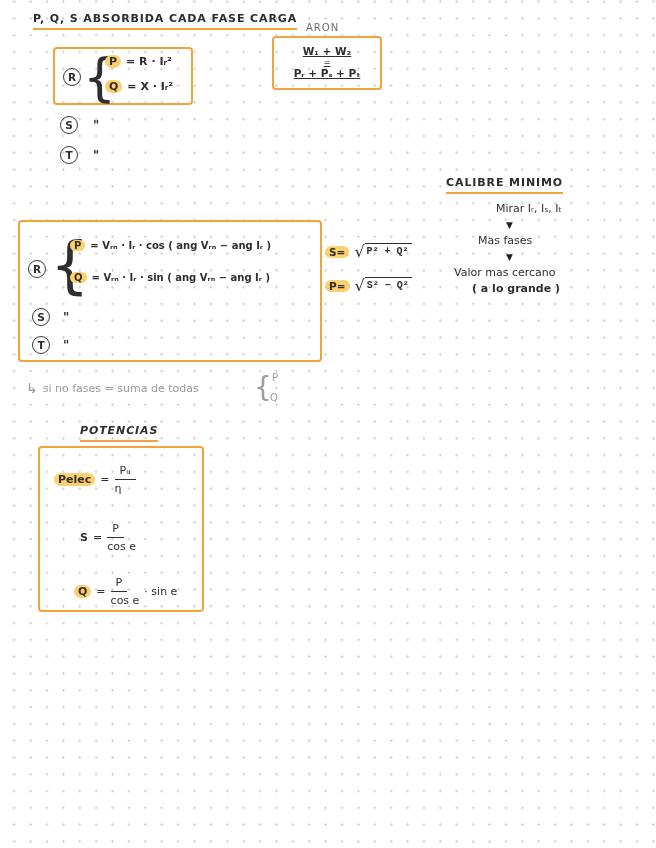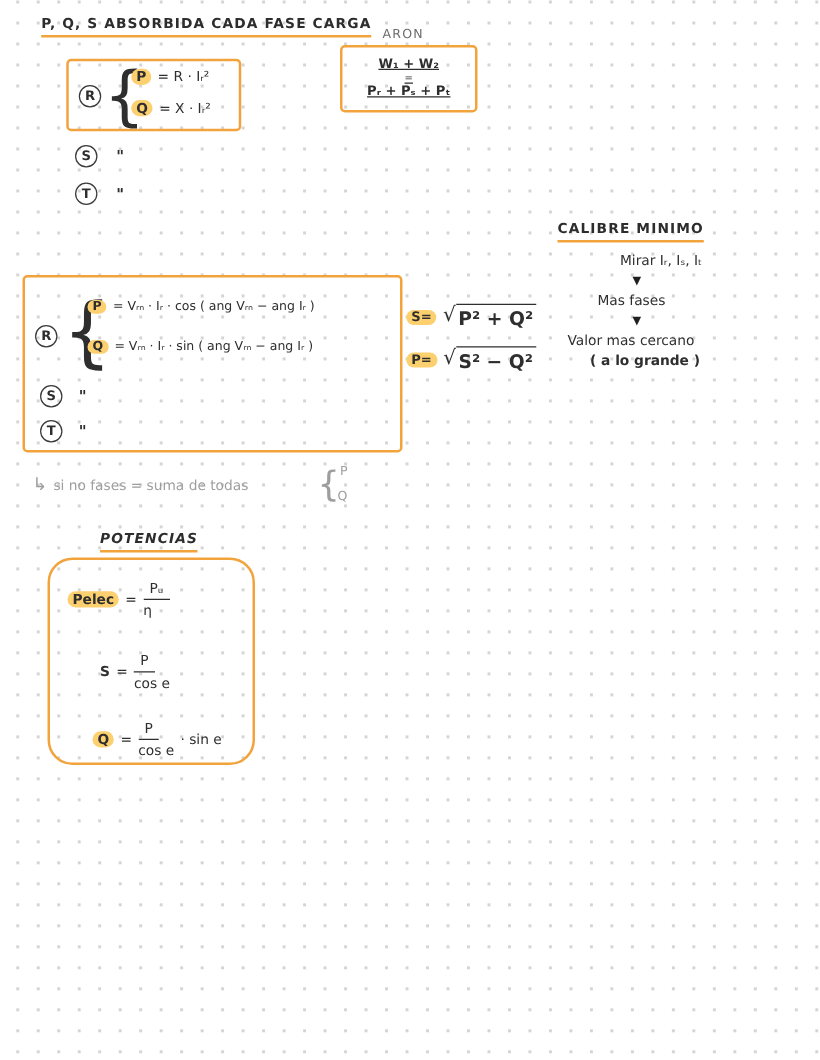--- a/index.html
+++ b/index.html
@@ -20,24 +20,24 @@
   }
   .obox { border:2px solid #f2a33c; border-radius:4px; background:transparent; }
   .hl { background:#fcd06e; border-radius:8px; padding:0 4px; font-weight:bold; display:inline-block; }
   .circ {
     display:inline-flex; align-items:center; justify-content:center;
     width:18px; height:18px; border:1.6px solid #3a3a3a; border-radius:50%;
     font-size:10.5px; font-weight:bold; background:transparent;
   }
   .brace { font-weight:normal; color:#2e2e2e; line-height:1; }
   .row { display:flex; align-items:center; gap:5px; font-size:11px; white-space:nowrap; }
-  .formula { font-size:inherit; }
+  .formula { font-size:inherit;font-weight:bold; }
   .sqrt { display:inline-flex; align-items:flex-start; }
   .sqrt .sign { font-size:16px; line-height:1.1; }
-  .sqrt .rad { border-top:1.6px solid #2e2e2e; font-size:15px; font-weight:bold; padding:2px 3px 0 2px; }
+  .sqrt .rad { border-top:1.6px solid #2e2e2e; font-size:10px; font-weight:bold; padding:2px 3px 0 2px;font-family:Liberation Mono, monospace; }
   .frac { display:inline-flex; flex-direction:column; align-items:flex-start; font-size:11px; }
   .frac .num { padding:0 5px 2px; border-bottom:1.6px solid #2e2e2e; }
   .frac .den { padding-top:2px; }
   .gray { color:#9d9d9d; }
   .aronbox { text-align:center; font-size:10.5px; font-weight:bold; padding:6px 6px 7px; line-height:1.4;text-decoration:underline; }
   .aronbox .eqsmall { font-size:8px; line-height:0.9; font-weight:normal; }
   .small-arrow { font-size:9px; color:#1f1f1f; }
   .hand { font-size:11px; white-space:nowrap;text-align:right; }
   .ditto { font-size:12px; font-weight:bold; }
 </style>
@@ -126,21 +126,21 @@
   <div class="abs title" style="left:446px; top:176px;">CALIBRE    MINIMO</div>
   <div class="abs hand" style="left:452px; top:202px;margin-left:44px;">Mirar    Iᵣ, Iₛ, Iₜ</div>
   <div class="abs small-arrow" style="left:506px; top:220px;">▼</div>
   <div class="abs hand" style="left:478px; top:234px;">Mas   fases</div>
   <div class="abs small-arrow" style="left:506px; top:252px;">▼</div>
   <div class="abs hand" style="left:454px; top:266px;">Valor  mas  cercano</div>
   <div class="abs hand" style="left:472px; top:282px;font-weight:bold;">( a  lo  grande )</div>
 
   <div class="abs title" style="left:80px; top:424px;font-style:italic;">POTENCIAS</div>
 
-  <div class="abs obox" style="left:38px; top:446px; width:166px; height:166px;border-radius:20px;">
+  <div class="abs obox" style="left:38px; top:446px; width:166px; height:166px;">
     <div class="abs row" style="left:14px; top:16px;">
       <span class="hl">Pelec</span>
       <span>=</span>
       <span class="frac">
         <span class="num">Pᵤ</span>
         <span class="den">η</span>
       </span>
     </div>
     <div class="abs row" style="left:40px; top:74px;">
       <span style="font-weight:bold;">S</span>

